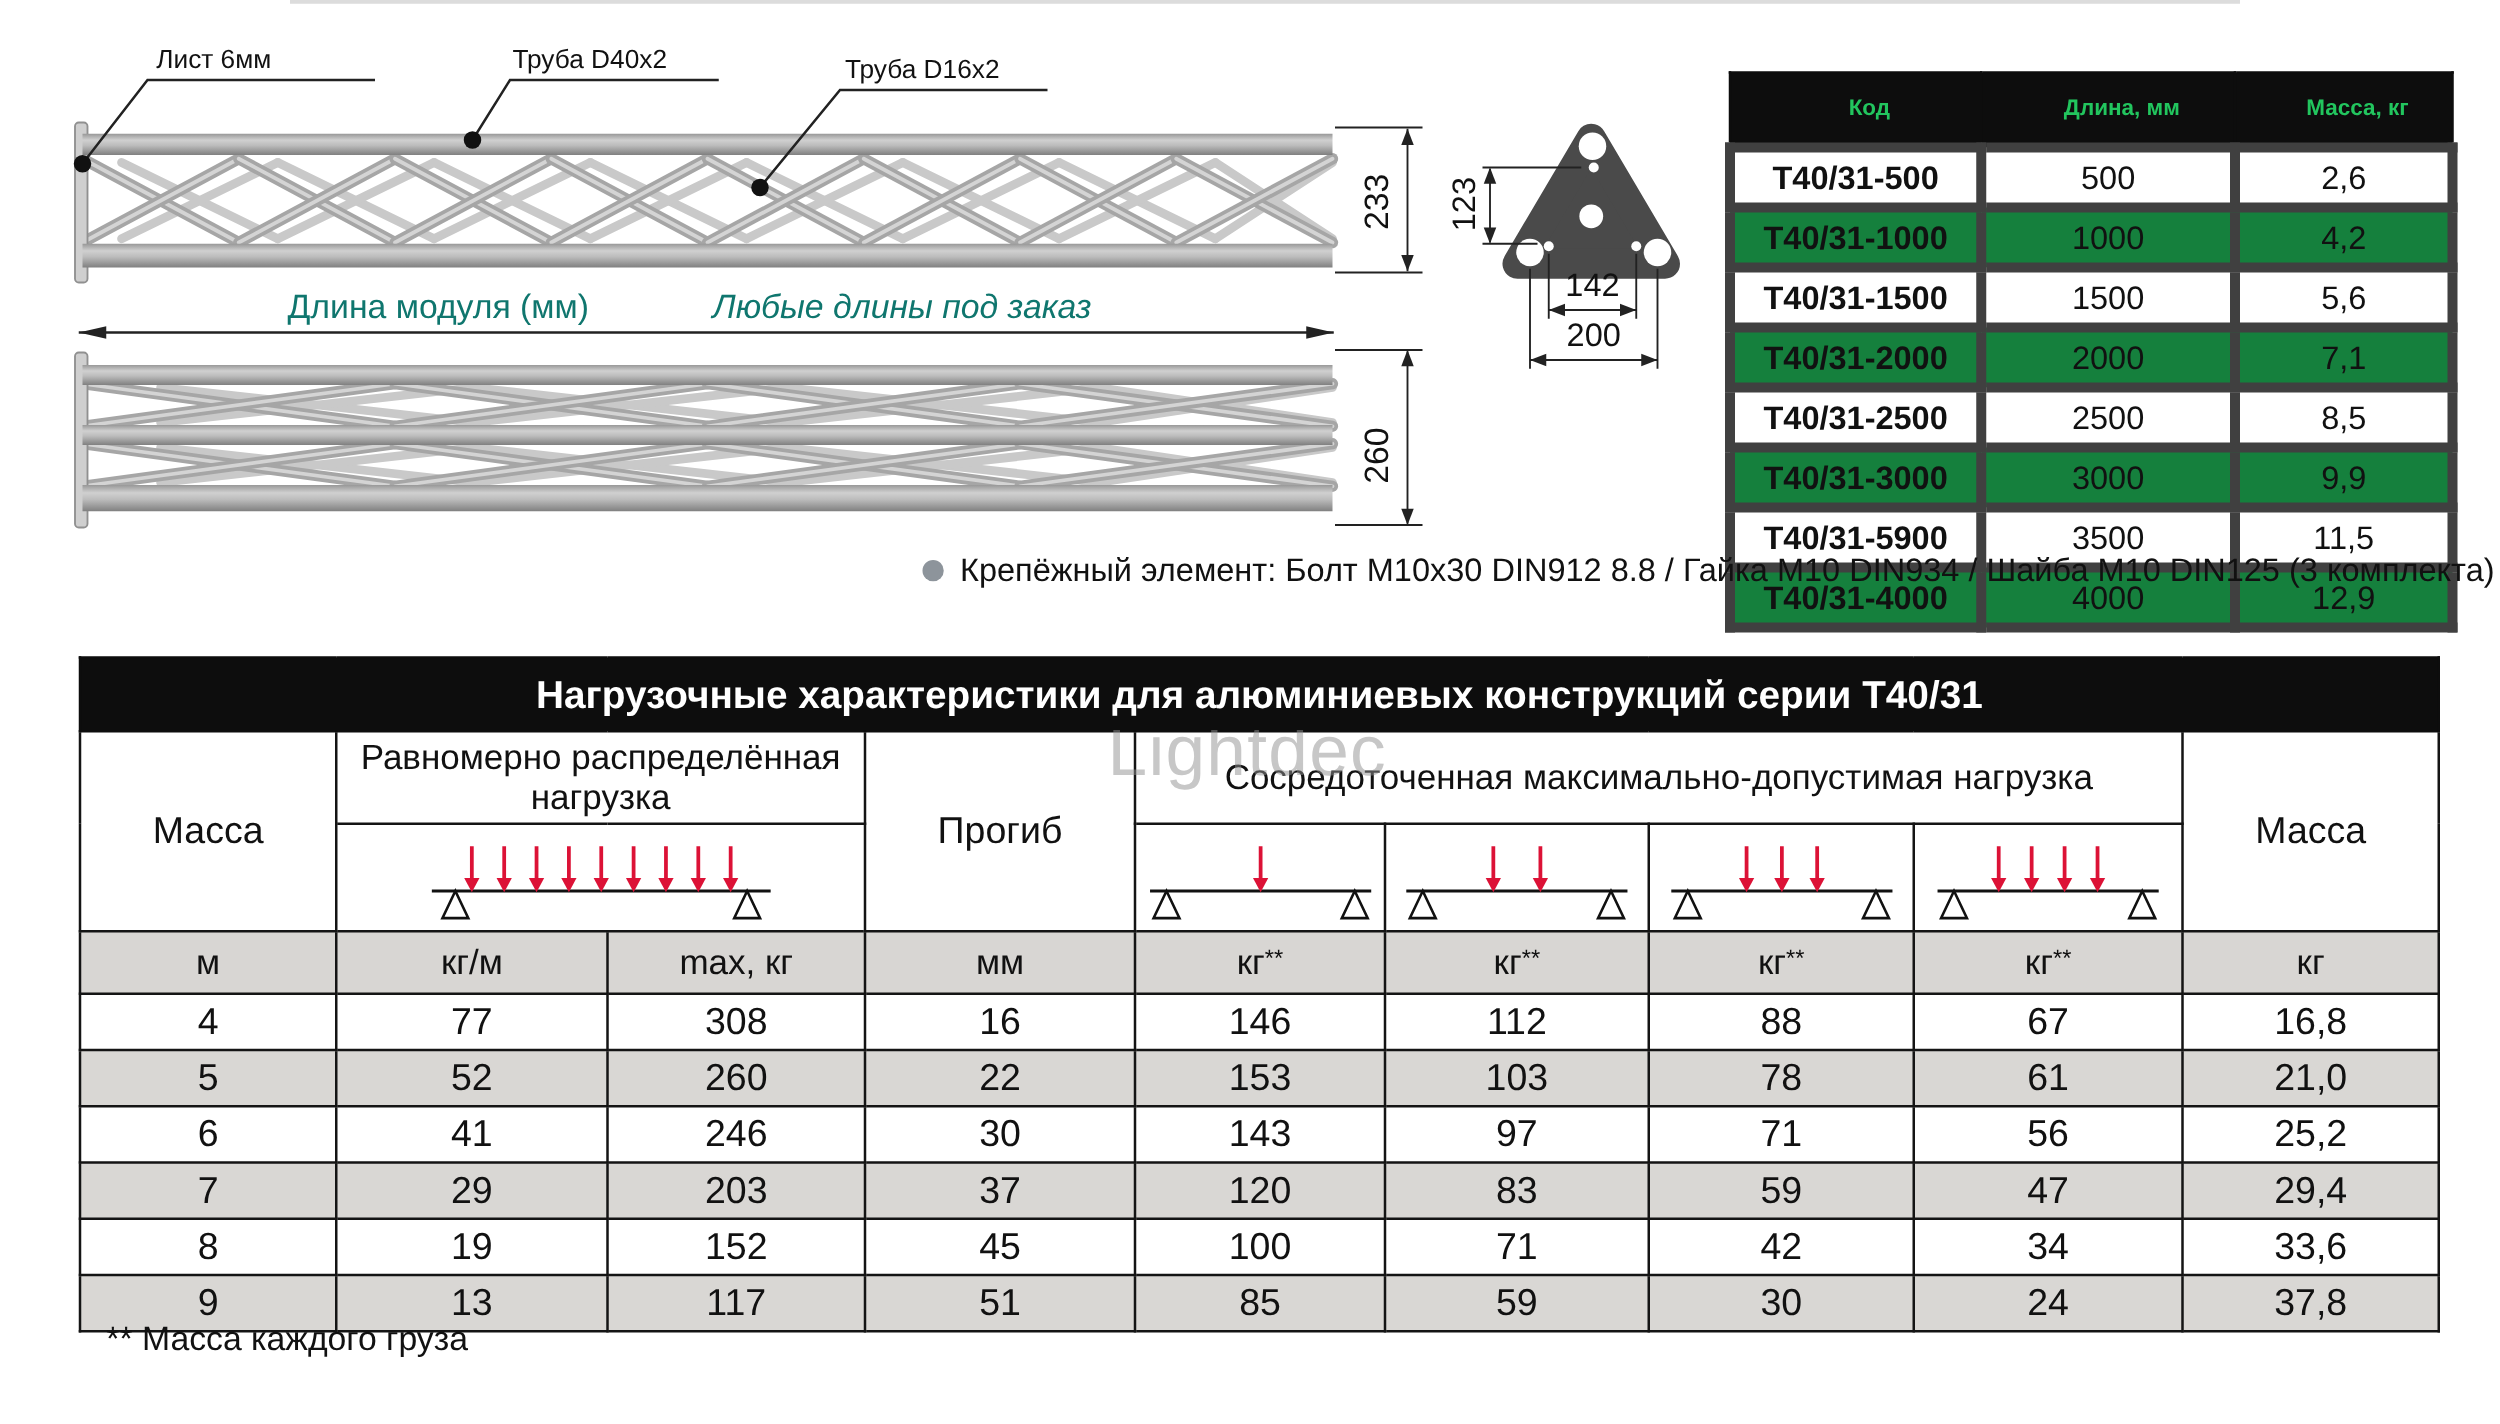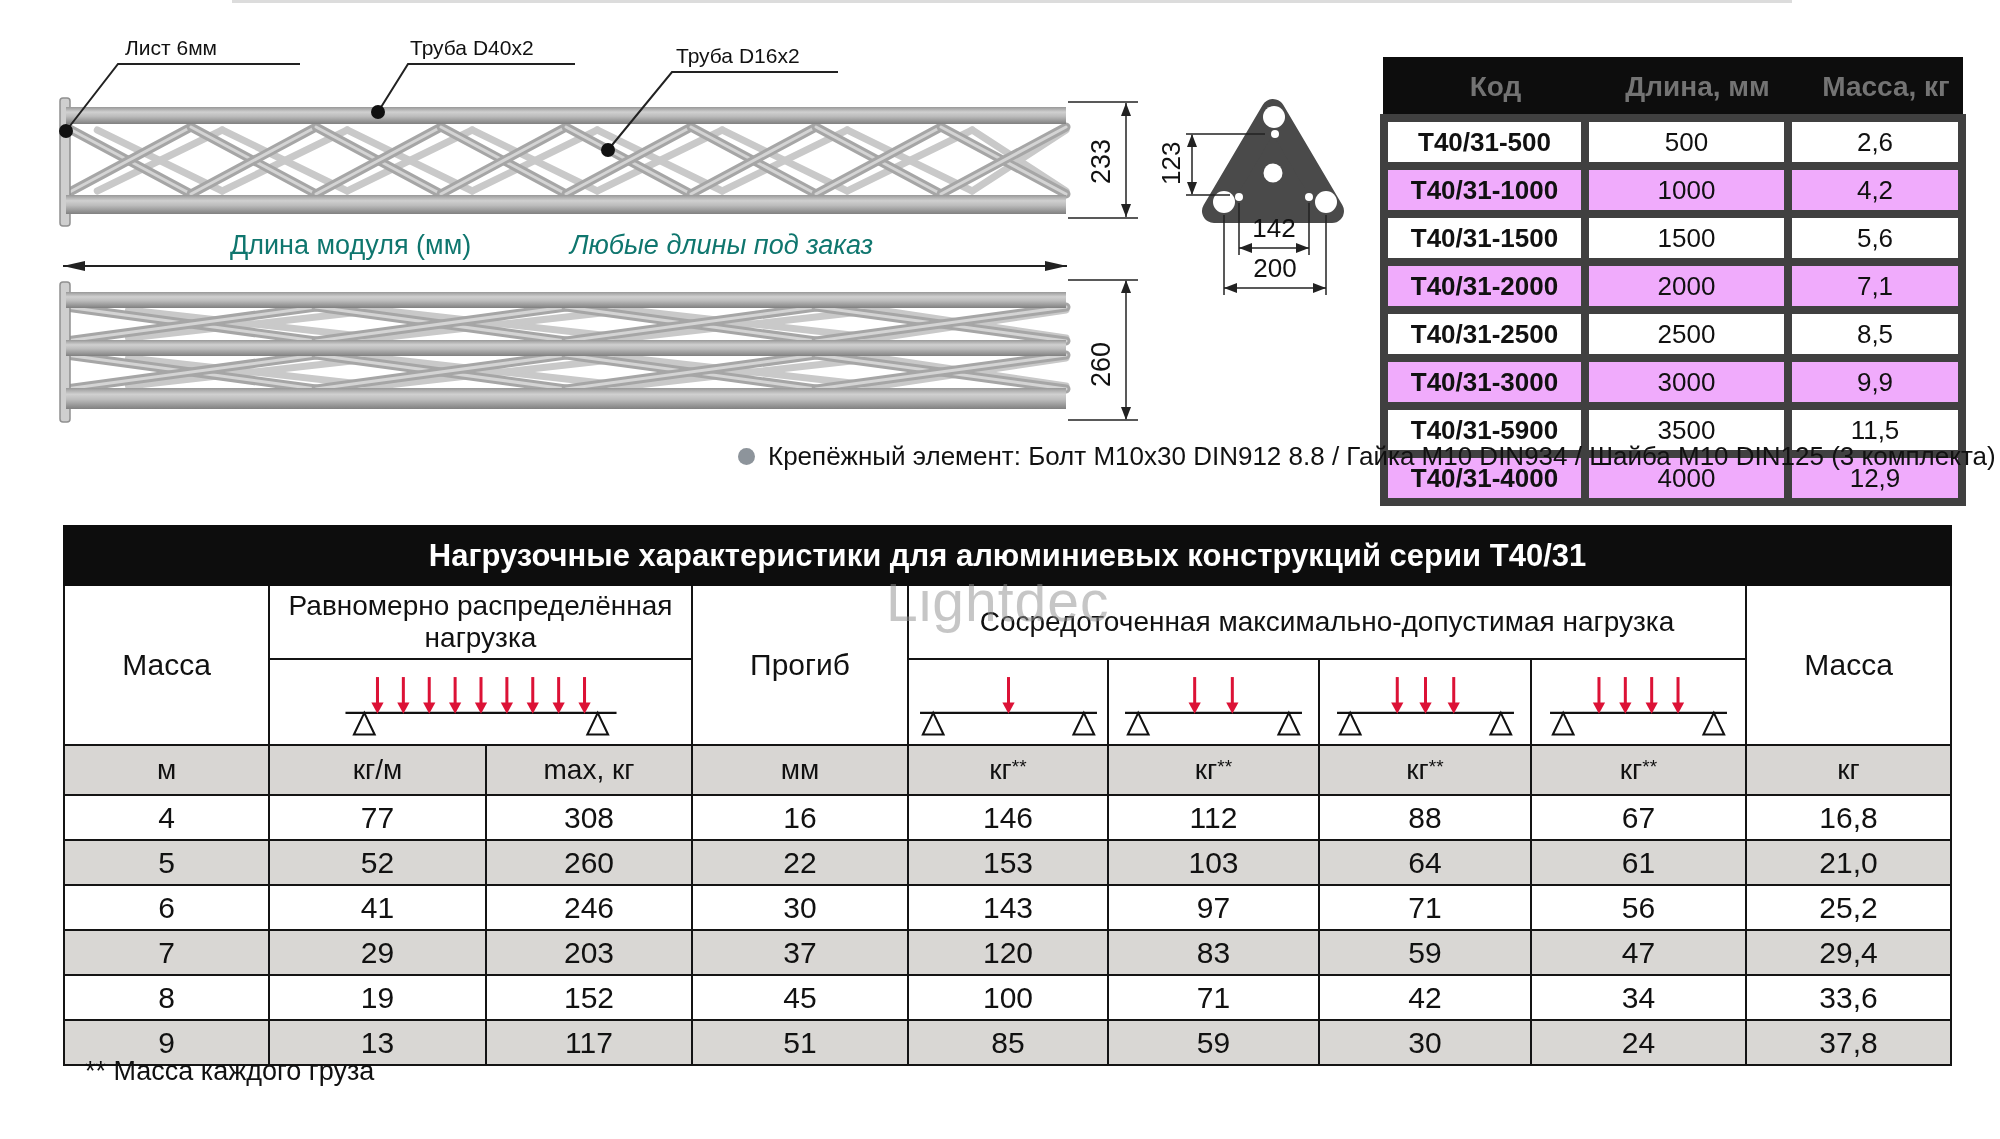--- a/index.html
+++ b/index.html
@@ -8,24 +8,24 @@
   .abs{position:absolute;}
   
   .top-rule{left:232px;top:0;width:1560px;height:3px;background:#dcdcdc;}
   
   .lead-label{font-size:21px;color:#111;white-space:nowrap;}
   .len-label{font-size:27px;color:#0f766e;text-align:center;white-space:nowrap;}
   .italic{font-style:italic;}
   
   table{border-collapse:collapse;table-layout:fixed;}
   .spec-table{left:1380px;top:57px;width:578px;font-size:26px;}
-  .spec-table th{background:#0d0d0d;color:#737373;font-size:28px;font-weight:bold;height:53px;border:2px solid #0d0d0d;padding-left:23px;}
+  .spec-table th{background:#0d0d0d;color:#22c55e;font-size:18px;font-weight:bold;height:53px;border:2px solid #0d0d0d;padding-left:23px;}
   .spec-table td{border:8px solid #404040;height:38px;text-align:center;vertical-align:middle;background:#fff;}
   .spec-table td.code{font-weight:bold;}
-  .spec-table tr.gray td{background:#f0abfc;}
+  .spec-table tr.gray td{background:#15803d;}
   
   .fastener{left:738px;top:441px;width:1215px;display:flex;align-items:center;font-size:26px;white-space:nowrap;}
   .bullet{width:17px;height:17px;border-radius:50%;background:#8d949b;margin-right:13px;flex:0 0 auto;}
   
   .load-table{left:63px;top:525px;width:1887px;}
   .load-table th,.load-table td{border:2px solid #141414;text-align:center;vertical-align:middle;padding:0;}
   .load-table .title-row th{background:#0d0d0d;color:#fff;font-size:31px;font-weight:bold;height:57px;border-color:#0d0d0d;}
   .load-table .hdr{font-weight:normal;font-size:30px;background:#fff;}
   .load-table .hdr-merge{font-weight:normal;font-size:28px;background:#fff;height:72px;line-height:1.15;}
   .load-table .diag-cell{height:84px;background:#fff;}
@@ -439,21 +439,21 @@
           <td>67</td>
           <td>16,8</td>
         </tr>
         <tr class="gray">
           <td>5</td>
           <td>52</td>
           <td>260</td>
           <td>22</td>
           <td>153</td>
           <td>103</td>
-          <td>64</td>
+          <td>78</td>
           <td>61</td>
           <td>21,0</td>
         </tr>
         <tr>
           <td>6</td>
           <td>41</td>
           <td>246</td>
           <td>30</td>
           <td>143</td>
           <td>97</td>

